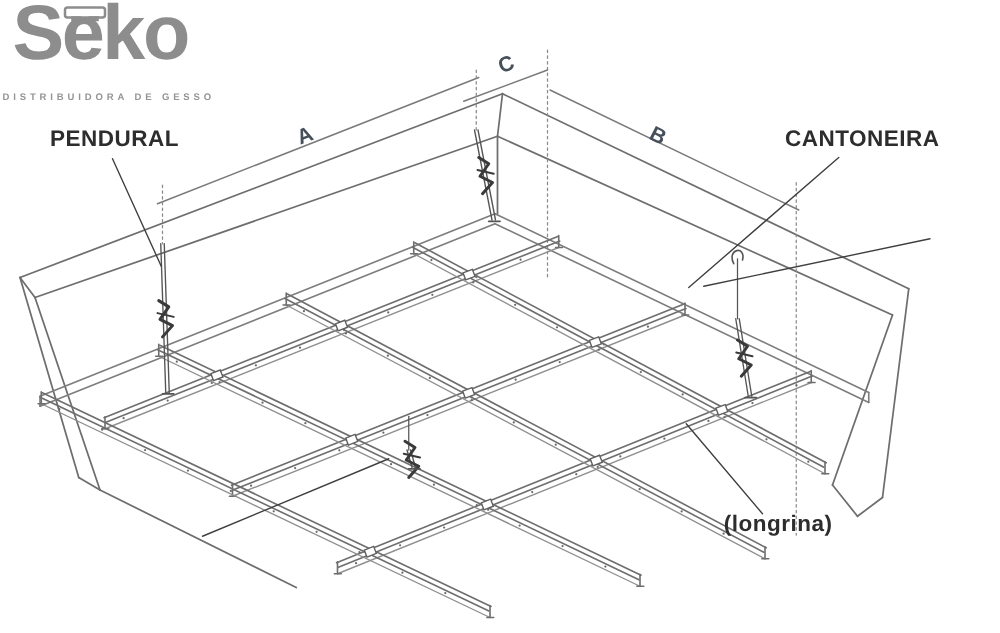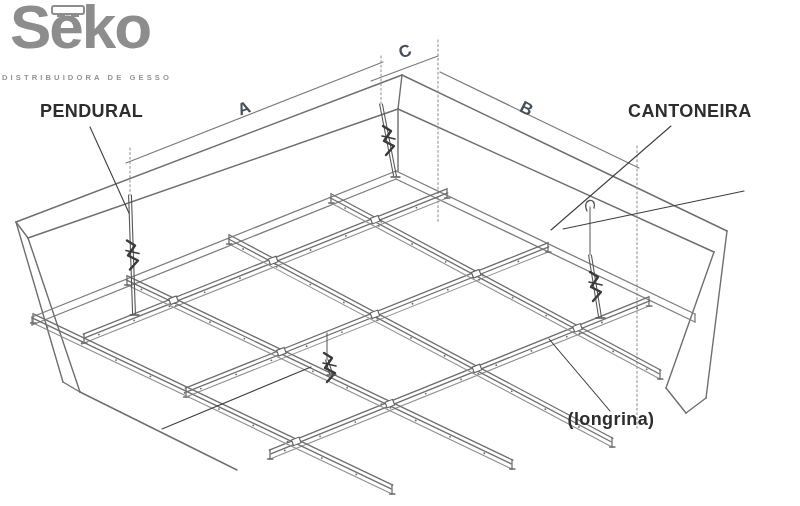--- a/index.html
+++ b/index.html
@@ -218,19 +218,19 @@
     </svg>
 
   <div class="logo">
     <span>S</span><span class="ew"><span class="ebar"></span>e</span><span>ko</span>
   </div>
   <div class="tagline">DISTRIBUIDORA DE GESSO</div>
 
   <div class="lbl" style="left:20px;top:101px;margin-left:20px;">PENDURAL</div>
   <div class="lbl" style="left:628px;top:101px;">CANTONEIRA</div>
   <div class="longrina-wrap" style="left:556px;top:410px;width:110px;">
-    <div class="lbl" style="position:static;">(longrina)</div>
+    <div class="lbl" style="position:static;text-align:right;">(longrina)</div>
   </div>
 
   <div class="dim" style="left:238px;top:99px;transform:rotate(-21deg);">A</div>
   <div class="dim" style="left:520px;top:99px;transform:rotate(27deg);">B</div>
   <div class="dim" style="left:399px;top:42px;transform:rotate(-21deg);">C</div>
 </div>
 
 </body></html>

